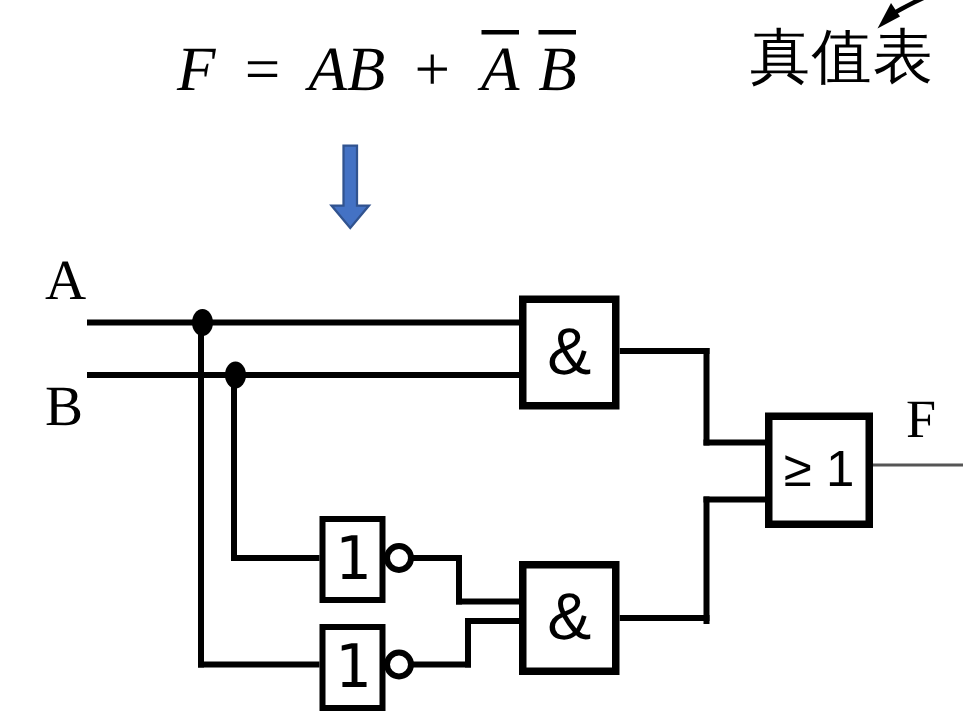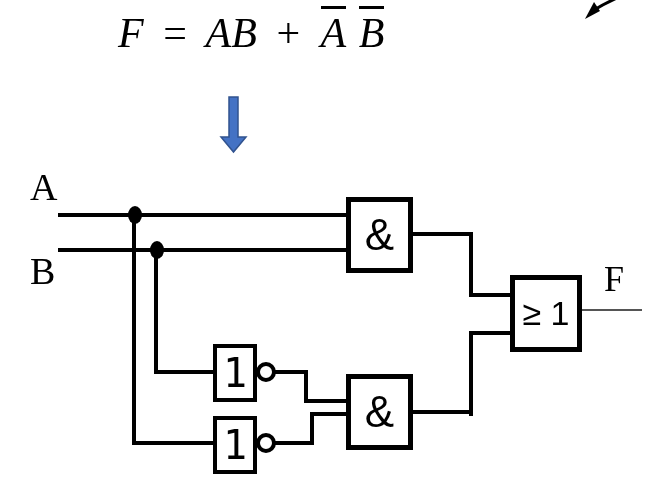--- a/index.html
+++ b/index.html
@@ -1,19 +1,19 @@
 <!DOCTYPE html>
 <html><head>
 <meta charset="utf-8">
 <style>
   html,body{margin:0;padding:0;background:#fff;}
   .stage{position:relative;width:647px;height:480px;background:#ffffff;overflow:hidden;
          font-family:"Liberation Serif",serif;color:#000;}
   
-  .formula{position:absolute;left:118px;top:6px;font-size:42px;font-style:italic;
+  .formula{position:absolute;left:118px;top:20px;font-size:42px;font-style:italic;
            font-family:"Liberation Serif",serif;white-space:nowrap;}
   .formula .op{font-style:normal;margin:0 9px;}
   .ovl{display:inline-block;border-top:3px solid #000;padding-top:2px;line-height:1.05;margin:0 1px;}
   
   .tt-label{position:absolute;left:500px;top:10px;font-size:40px;
             font-family:"Liberation Sans",sans-serif;letter-spacing:1px;}
   .anno-arrow{position:absolute;left:552px;top:0px;}
   
   .down-arrow{position:absolute;left:218px;top:94px;}
   
@@ -38,20 +38,21 @@
 
   <div class="formula">
     <span>F</span>
     <span class="op">=</span>
     <span>AB</span>
     <span class="op">+</span>
     <span class="ovl">A</span>
     <span class="ovl">B</span>
   </div>
 
+  <div class="tt-label">真值表</div>
   <svg class="anno-arrow" width="80" height="28" viewBox="0 0 80 28">
     <path d="M 74,-6 Q 55,2 42,10" fill="none" stroke="#000" stroke-width="3"></path>
     <polygon points="33,19 48,11 42,2" fill="#000"></polygon>
   </svg>
 
   <svg class="down-arrow" width="32" height="60" viewBox="0 0 32 60">
     <polygon points="11,3 20,3 20,43 28,43 15.5,58 3,43 11,43" fill="#4472C4" stroke="#31538F" stroke-width="1.5"></polygon>
   </svg>
 
   <div class="iolabel" style="left:30px;top:168px;">A</div>

